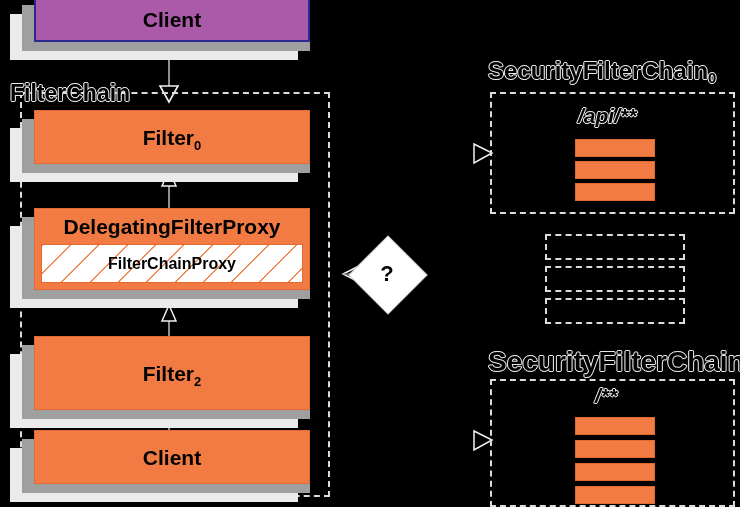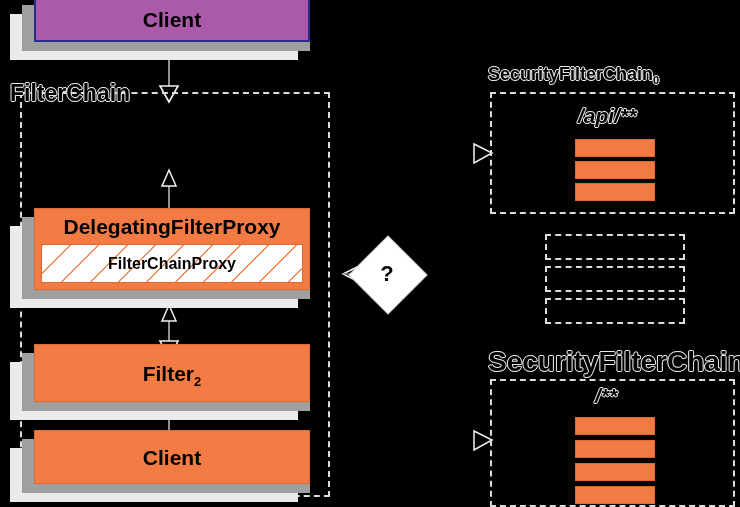--- a/index.html
+++ b/index.html
@@ -234,33 +234,42 @@
   <div class="stencil" style="left:10px; top:80px; font-size:23px;">FilterChain</div>
 
   <div class="card" style="left:10px; top:-4px; width:300px; height:64px;">
     <div class="layer3"></div>
     <div class="layer2"></div>
     <div class="front front-purple">
       <div class="card-label">Client</div>
     </div>
   </div>
 
+  <div class="card" style="left:10px; top:110px; width:300px; height:72px;">
+    <div class="layer3"></div>
+    <div class="layer2"></div>
+    <div class="front front-orange">
+      <div class="card-label">
+        <span>Filter</span><sub>0</sub>
+      </div>
+    </div>
+  </div>
 
   <div class="card" style="left:10px; top:208px; width:300px; height:100px;">
     <div class="layer3"></div>
     <div class="layer2"></div>
     <div class="front front-orange dfp-front">
       <div class="dfp-title">DelegatingFilterProxy</div>
       <div class="dfp-inner">
         <span>FilterChainProxy</span>
       </div>
     </div>
   </div>
 
-  <div class="card" style="left:10px; top:344px; width:300px; height:76px;">
+  <div class="card" style="left:10px; top:336px; width:300px; height:92px;">
     <div class="layer3"></div>
     <div class="layer2"></div>
     <div class="front front-orange">
       <div class="card-label">
         <span>Filter</span><sub>2</sub>
       </div>
     </div>
   </div>
 
   <div class="card" style="left:10px; top:430px; width:300px; height:72px;">
@@ -269,21 +278,21 @@
     <div class="front front-orange">
       <div class="card-label">Client</div>
     </div>
   </div>
 
   <div class="diamond" style="left:360px; top:247px;"></div>
   <div class="diamond-text" style="left:360px; top:247px;">
     <span>?</span>
   </div>
 
-  <div class="stencil" style="left:488px; top:64px; font-size:18px;">
+  <div class="stencil" style="left:488px; top:57px; font-size:24px;">
     <span>SecurityFilterChain</span><sub>0</sub>
   </div>
 
   <div class="dashbox" style="left:490px; top:92px; width:245px; height:122px;"></div>
 
   <div class="stencil stencil-italic" style="left:578px; top:104px; font-size:21px;">/api/**</div>
 
   <div class="fbar" style="left:575px; top:139px; width:80px; height:18px;"></div>
   <div class="fbar" style="left:575px; top:161px; width:80px; height:18px;"></div>
   <div class="fbar" style="left:575px; top:183px; width:80px; height:18px;"></div>

